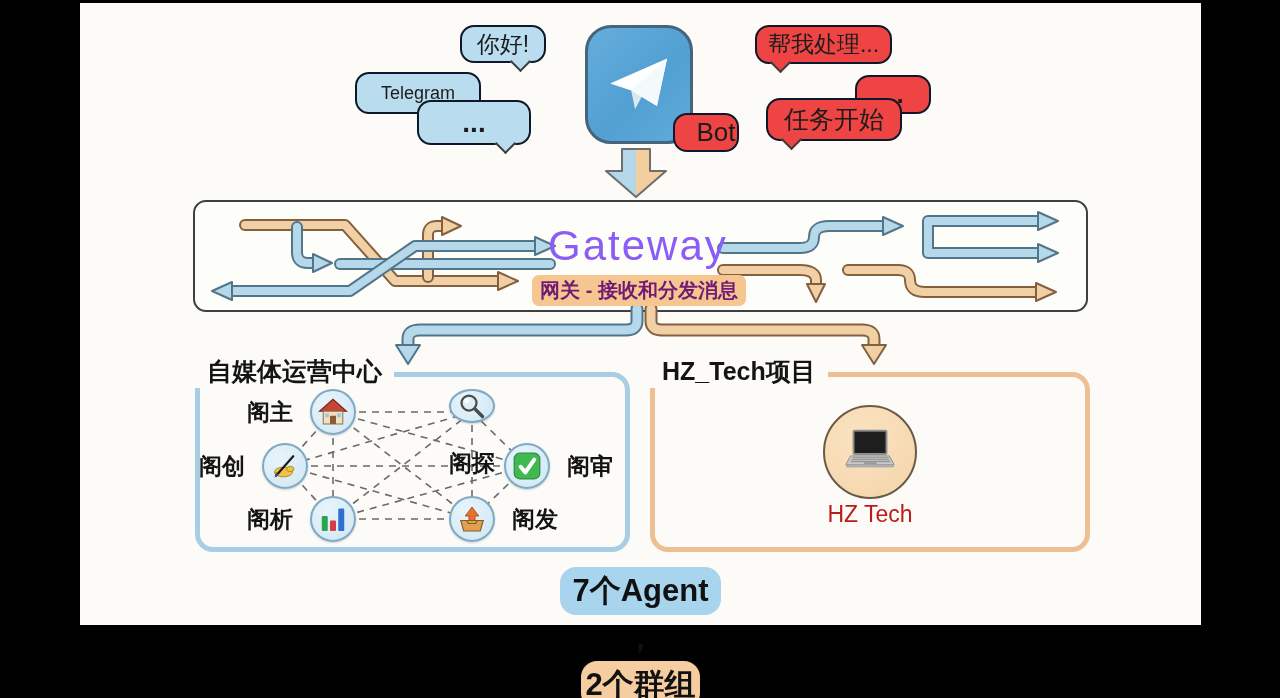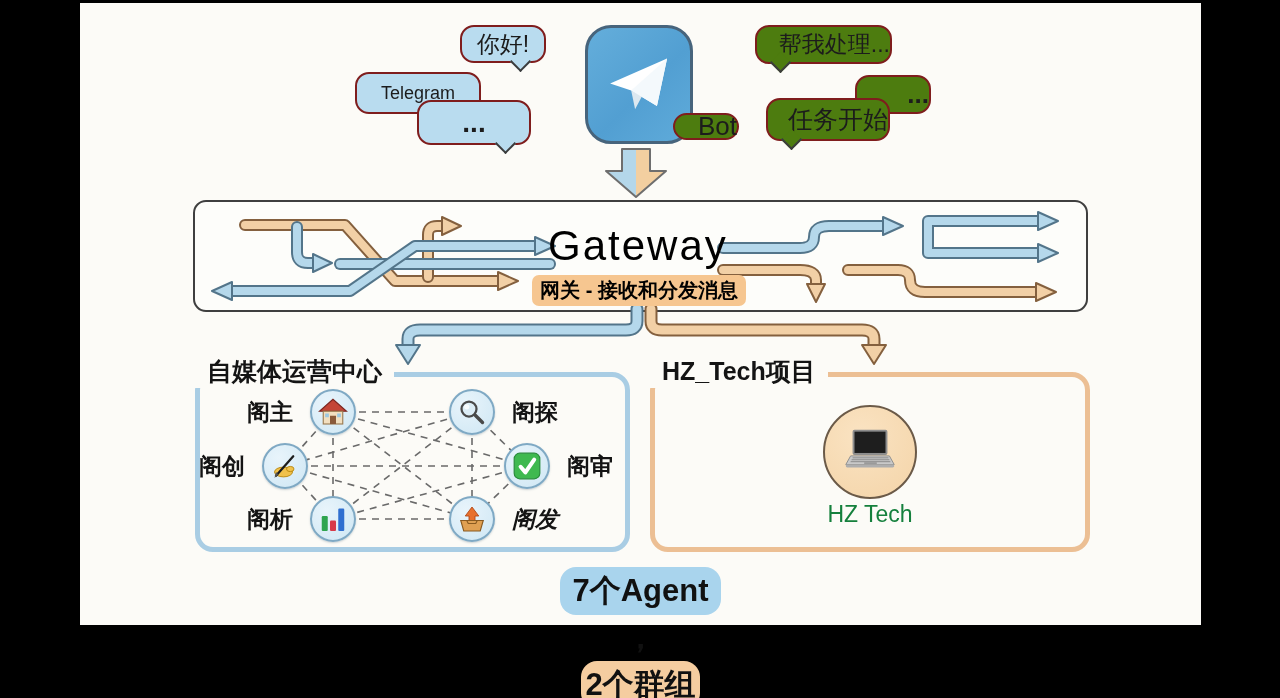--- a/index.html
+++ b/index.html
@@ -3,43 +3,43 @@
 <meta charset="utf-8">
 <style>
   html,body{margin:0;padding:0;background:#000;width:1280px;height:698px;overflow:hidden;}
   *{box-sizing:border-box;}
   body{font-family:"Liberation Sans","DejaVu Sans",sans-serif;}
   .stage{position:absolute;left:80px;top:3px;width:1121px;height:622px;background:#fcfbf7;}
   .layer{position:absolute;left:0;top:0;width:1121px;height:622px;z-index:2;pointer-events:none;}
 
   
   .bubble{position:absolute;z-index:3;display:flex;align-items:center;justify-content:center;
-    border:2px solid #7f1d1d;border-radius:14px;color:#1c1c1c;font-size:23px;}
+    border:2px solid #0f172a;border-radius:14px;color:#1c1c1c;font-size:23px;}
   .bubble.blue{background:#b9dcef;}
-  .bubble.orange{background:#4d7c0f;justify-content:flex-end;}
+  .bubble.orange{background:#ef4444;}
   .bubble.tail-br::after,.bubble.tail-bl::after{content:"";position:absolute;width:13px;height:13px;
     background:inherit;bottom:-8px;transform:rotate(45deg);
     border-right:2px solid #3c3c3c;border-bottom:2px solid #3c3c3c;}
   .bubble.tail-br::after{right:16px;}
   .bubble.tail-bl::after{left:16px;}
 
   
   .tg-logo{position:absolute;left:505px;top:22px;width:108px;height:119px;z-index:3;
     background:#58a6d6;border:3px solid #47647c;border-radius:26px;
     display:flex;align-items:center;justify-content:center;
     background-image:linear-gradient(135deg,#64aedb 0%,#529fd2 55%,#5fabda 100%);}
 
   
   .gateway-box{position:absolute;left:113px;top:197px;width:895px;height:112px;z-index:1;
     background:#fdfdfa;border:2.5px solid #3f3f3f;border-radius:13px;}
-  .gateway-title{position:absolute;left:468px;top:219px;z-index:3;color:#000000;
+  .gateway-title{position:absolute;left:468px;top:219px;z-index:3;color:#8b5cf6;
     font-size:42px;letter-spacing:2px;}
   .gateway-subtitle{position:absolute;left:452px;top:272px;width:214px;height:31px;z-index:3;
     background:#f6c690;border-radius:7px;display:flex;align-items:center;justify-content:center;
-    font-size:20px;font-weight:bold;color:#000000;}
+    font-size:20px;font-weight:bold;color:#701a75;}
 
   
   .group-box{position:absolute;top:369px;height:180px;z-index:1;border-radius:18px;background:#fcfbf7;}
   .group-box.media{left:115px;width:435px;border:5px solid #a9cde4;}
   .group-box.tech{left:570px;width:440px;border:5px solid #ecbf94;}
   .box-title{position:absolute;top:352px;z-index:3;}
   .box-title.media{left:115px;width:435px;}
   .box-title.tech{left:570px;width:440px;}
   .box-title span{display:inline-block;background:#fcfbf7;padding:0 12px;
     font-size:25px;font-weight:bold;color:#141414;}
@@ -50,21 +50,21 @@
     background:radial-gradient(circle at 35% 30%,#e8f4fb,#cfe7f4);
     display:flex;align-items:center;justify-content:center;box-shadow:0 1px 2px rgba(60,90,110,.25);}
   .agent .name{font-size:23px;font-weight:bold;color:#141414;line-height:46px;}
 
   
   .tech-node{position:absolute;left:743px;top:402px;width:94px;height:94px;z-index:3;
     border-radius:50%;border:2.5px solid #6b5a48;
     background:radial-gradient(circle at 40% 32%,#fae3c2,#f4d4a8);
     display:flex;align-items:center;justify-content:center;}
   .tech-name{position:absolute;left:570px;top:498px;width:440px;z-index:3;text-align:center;
-    font-size:23px;color:#15803d;}
+    font-size:23px;color:#b91c1c;}
 
   
   .caption{position:absolute;left:0;top:564px;width:1121px;z-index:3;display:flex;
     justify-content:center;align-items:center;gap:2px;font-size:31px;font-weight:bold;color:#111;flex-direction:column;}
   .caption .hl-blue{background:#a9d4ed;border-radius:16px;padding:3px 12px;}
   .caption .hl-orange{background:#f5cda0;border-radius:16px;padding:3px 4px;}
   .caption .comma{padding:0 1px;}
 </style>
 </head>
 <body>
@@ -160,32 +160,32 @@
   <div class="bubble blue tail-br" style="left:337px;top:97px;width:114px;height:45px;font-size:28px;font-weight:bold;">
       <span>...</span>
     </div>
 
   <div class="bubble orange tail-bl" style="left:675px;top:22px;width:137px;height:39px;">
       <span>帮我处理...</span>
     </div>
   <div class="bubble orange" style="left:775px;top:72px;width:76px;height:39px;font-size:26px;font-weight:bold;">
       <span>...</span>
     </div>
-  <div class="bubble orange tail-bl" style="left:686px;top:95px;width:124px;height:43px;font-size:25px;">
+  <div class="bubble orange tail-bl" style="left:686px;top:95px;width:136px;height:43px;font-size:25px;">
       <span>任务开始</span>
     </div>
 
   <div class="tg-logo">
     <svg width="78" height="78" viewBox="0 0 100 100">
       <polygon points="86,16 13,48 40,57 73,77" fill="#ffffff"></polygon>
       <polygon points="40,57 45,81 54,64" fill="#dce8f0"></polygon>
       <polygon points="86,16 40,57 73,77" fill="#f4f9fc"></polygon>
     </svg>
   </div>
-  <div class="bubble orange" style="left:593px;top:110px;width:66px;height:27px;font-size:26px;z-index:4;padding-left:20px;">
+  <div class="bubble orange" style="left:593px;top:110px;width:66px;height:39px;font-size:26px;z-index:4;padding-left:20px;">
       <span>Bot</span>
     </div>
 
   <div class="gateway-box"></div>
   <div class="gateway-title">Gateway</div>
   <div class="gateway-subtitle">
       <span>网关 - 接收和分发消息</span>
     </div>
 
   <div class="group-box media"></div>
@@ -218,40 +218,40 @@
     <span class="name">阁析</span>
     <span class="node">
       <svg width="30" height="30" viewBox="0 0 40 40">
         <rect x="5" y="16" width="8" height="20" rx="1.5" fill="#2ea44f"></rect>
         <rect x="16" y="22" width="8" height="14" rx="1.5" fill="#d73a49"></rect>
         <rect x="27" y="6" width="8" height="30" rx="1.5" fill="#2f6fd0"></rect>
       </svg>
     </span>
   </div>
 
-  <div class="agent" style="top:386px;left:369px;">
+  <div class="agent" style="top:386px;left:369px;flex-direction:column;">
     <span class="node">
       <svg width="30" height="30" viewBox="0 0 40 40">
         <circle cx="16" cy="16" r="10" fill="#dcedf6" stroke="#4a4a4a" stroke-width="3"></circle>
         <circle cx="13" cy="13" r="3.5" fill="#ffffff" opacity="0.8"></circle>
         <line x1="24" y1="24" x2="34" y2="34" stroke="#4a4a4a" stroke-width="4.5" stroke-linecap="round"></line>
       </svg>
     </span>
     <span class="name">阁探</span>
   </div>
   <div class="agent" style="top:440px;left:424px;">
     <span class="node">
       <svg width="32" height="32" viewBox="0 0 40 40">
         <rect x="4" y="4" width="32" height="32" rx="7" fill="#3fb950" stroke="#2a8c3c" stroke-width="1.5"></rect>
         <path d="M12 21 L18 28 L29 12" fill="none" stroke="#ffffff" stroke-width="5" stroke-linecap="round" stroke-linejoin="round"></path>
       </svg>
     </span>
     <span class="name">阁审</span>
   </div>
-  <div class="agent" style="top:493px;left:369px;font-style:italic;">
+  <div class="agent" style="top:493px;left:369px;">
     <span class="node">
       <svg width="30" height="30" viewBox="0 0 40 40">
         <polygon points="20,4 29,16 24,16 24,22 16,22 16,16 11,16" fill="#e8702d" stroke="#b0481a" stroke-width="1.2"></polygon>
         <path d="M5 22 H35 L31 36 H9 Z" fill="#e0a052" stroke="#8a5a20" stroke-width="1.5"></path>
         <path d="M5 22 H13 L15 26 H25 L27 22 H35" fill="none" stroke="#8a5a20" stroke-width="1.5"></path>
       </svg>
     </span>
     <span class="name">阁发</span>
   </div>
 

